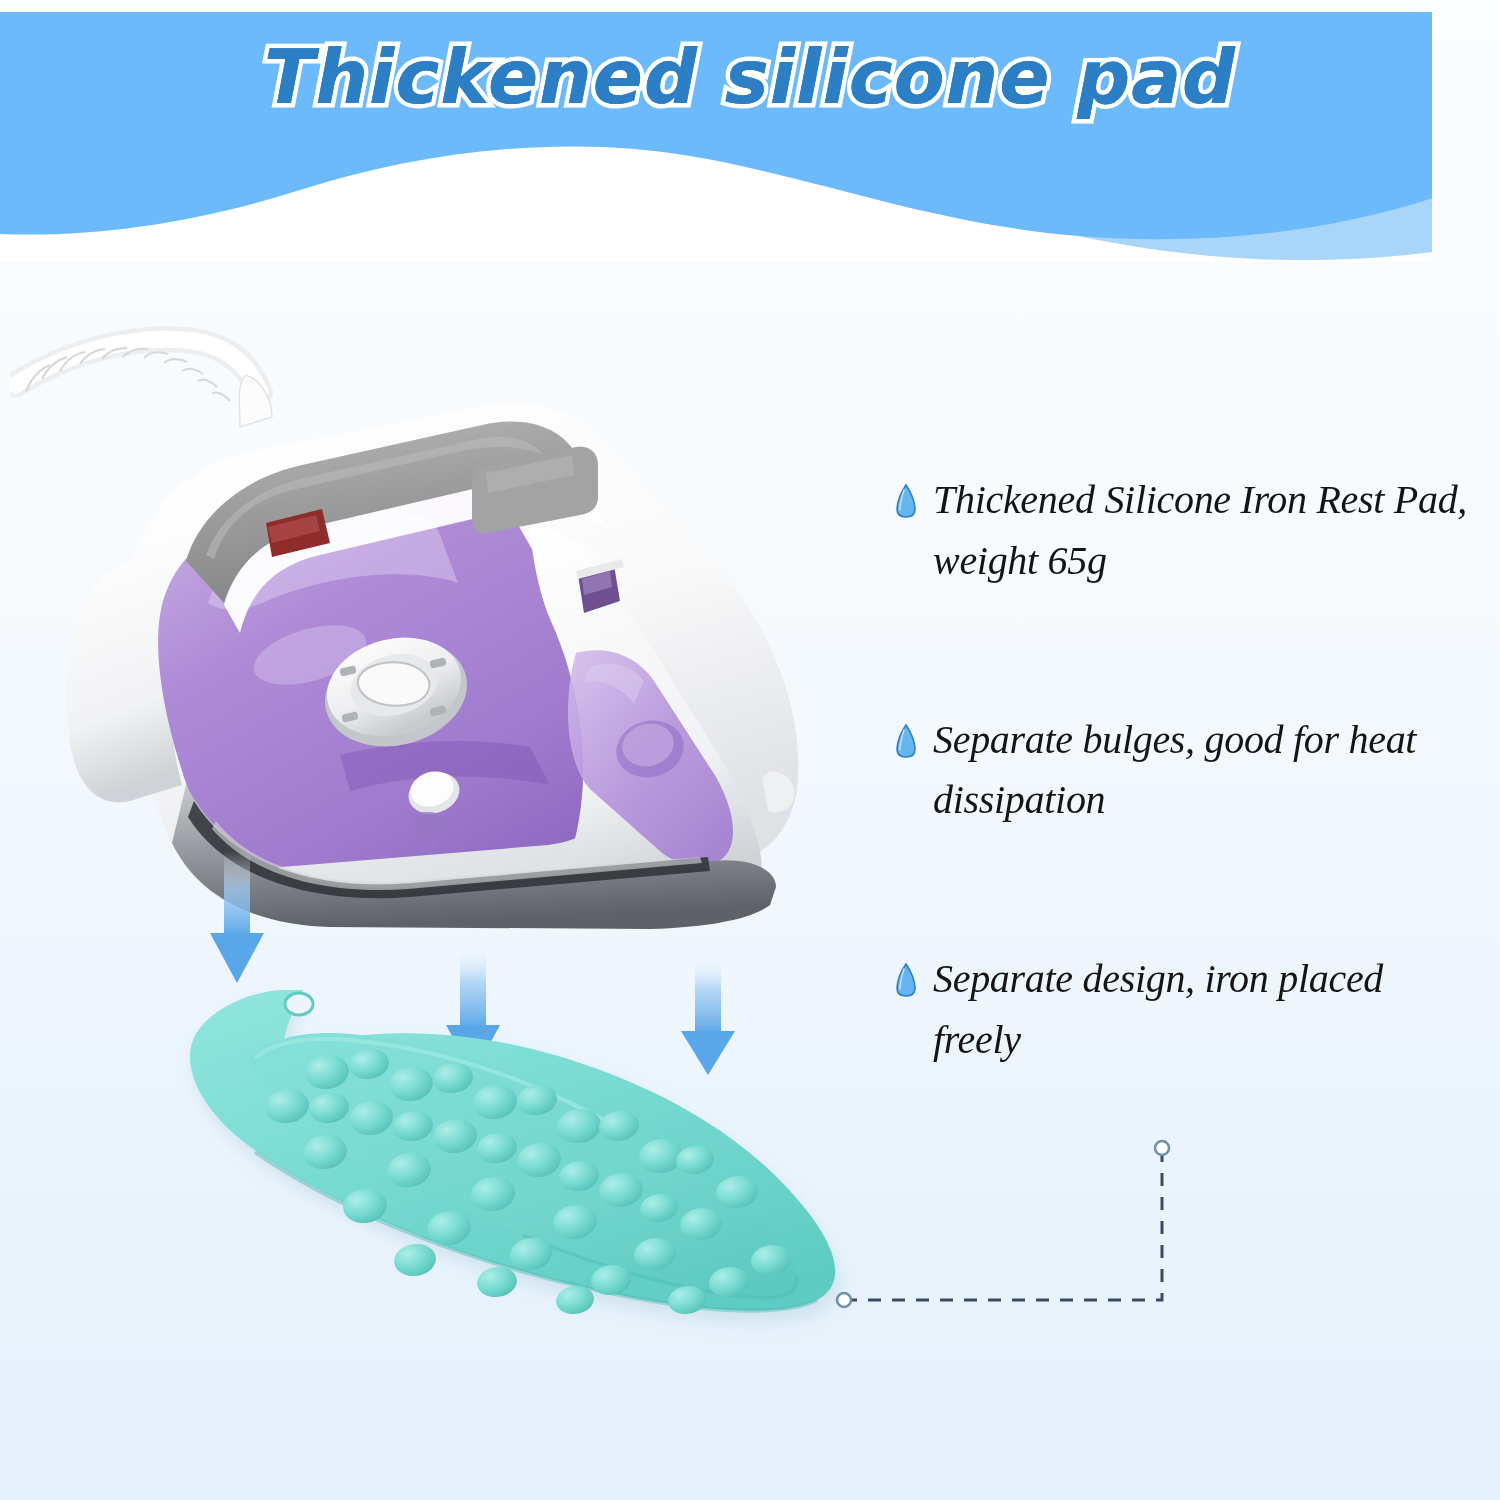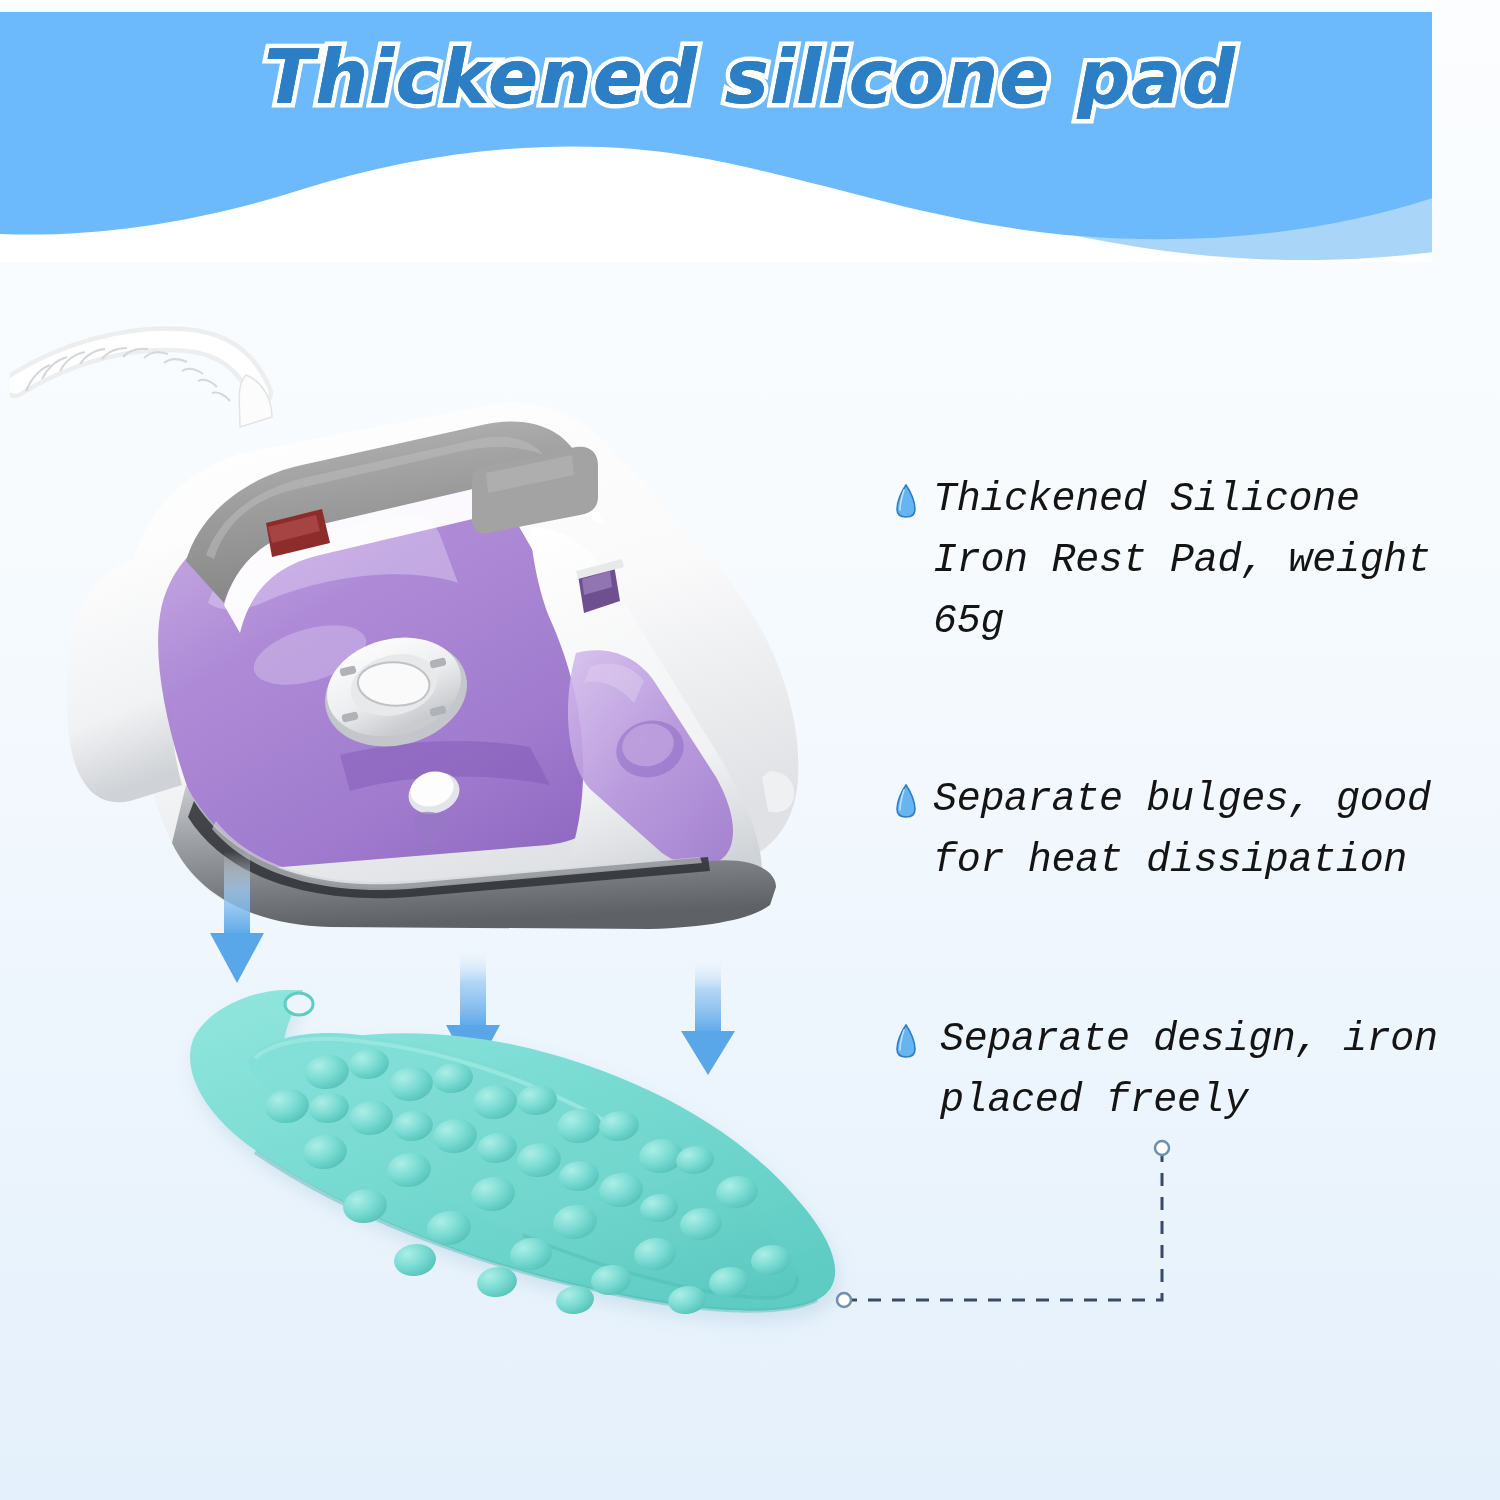--- a/index.html
+++ b/index.html
@@ -32,24 +32,24 @@
 
   
   .iron-wrap { position:absolute; left:10px; top:315px; width:860px; height:620px; }
   .pad-wrap  { position:absolute; left:55px; top:960px; width:840px; height:390px; }
   .arrows    { position:absolute; left:170px; top:845px; width:600px; height:230px; }
   .dims      { position:absolute; left:820px; top:1120px; width:420px; height:220px; }
 
   
   .features { position:absolute; left:895px; top:470px; width:585px; }
   .feature { display:flex; align-items:flex-start; margin-bottom:118px; }
-  .feature:last-child { margin-bottom:4px;gap:7px; }
+  .feature:last-child { margin-bottom:4px; }
   .bullet-icon { flex:0 0 auto; width:22px; height:34px; margin-top:14px; margin-right:16px; }
   .feature-text {
-    font-family:Liberation Mono, monospace;
+    font-family:Liberation Serif, serif;
     font-style:italic; font-weight:500;
     font-size:40px; line-height:1.52; color:#141414;
     letter-spacing:-0.3px;
     max-width:540px;
   }
 </style>
 </head>
 <body>
 
 <div id="stage">

